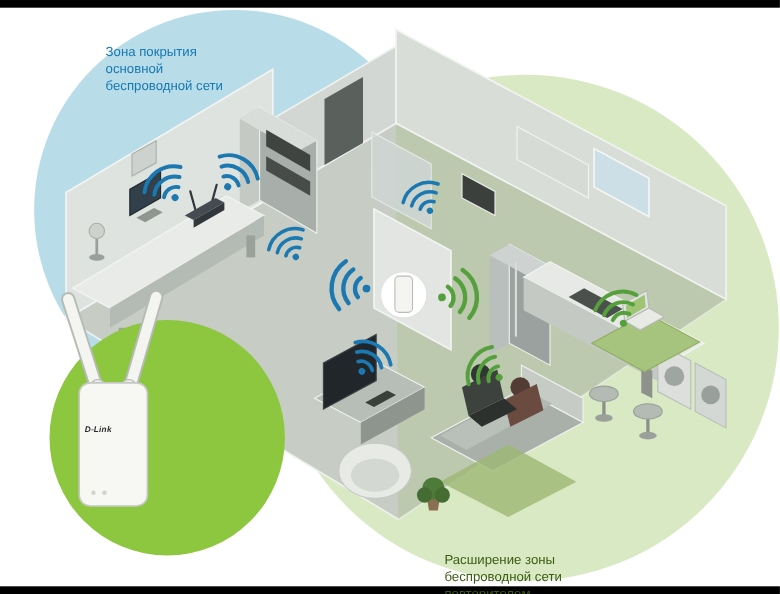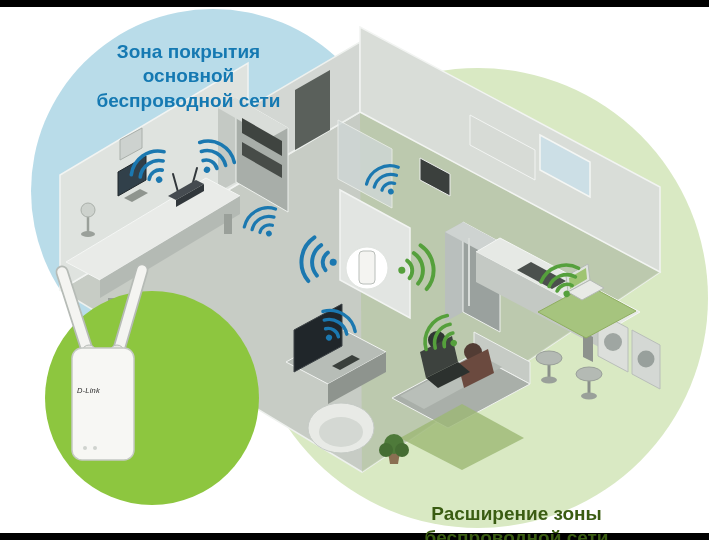--- a/index.html
+++ b/index.html
@@ -2,27 +2,27 @@
 <html><head>
 <meta charset="utf-8">
 <style>
   html,body{margin:0;padding:0;background:#fff;}
   .stage{position:relative;width:709px;height:540px;background:#ffffff;overflow:hidden;
          font-family:"Liberation Sans",sans-serif;}
   .bar{position:absolute;left:0;right:0;height:7px;background:#000;}
   .bar-top{top:0;}
   .bar-bottom{bottom:0;}
   .scene{position:absolute;left:0;top:0;}
-  .zone-label{position:absolute;font-weight:bold;font-size:19px;line-height:1.28;
-              text-align:center;white-space:pre-line;z-index:5;}
+  .zone-label{position:absolute;font-weight:normal;font-size:12px;line-height:1.28;
+              text-align:left;white-space:pre-line;z-index:5;}
   #label-main{left:96px;top:40px;width:185px;color:#1579b2;}
   #label-ext{left:404px;top:456px;width:225px;color:#3a5c12;margin-top:46px;}
   #label-inset{left:139px;top:372px;width:112px;color:#ffffff;font-weight:normal;
                font-size:12.5px;line-height:1.3;text-align:left;white-space:pre-line;z-index:6;}
-  #brand{position:absolute;left:77px;top:386px;font-style:italic;font-weight:normal;
+  #brand{position:absolute;left:77px;top:386px;font-style:italic;font-weight:bold;
          font-size:7.5px;color:#2b2b2b;z-index:6;letter-spacing:.2px;}
 </style>
 </head>
 <body>
 
 <div class="stage">
 
   <div class="bar bar-top"></div>
   <div class="bar bar-bottom"></div>
 

